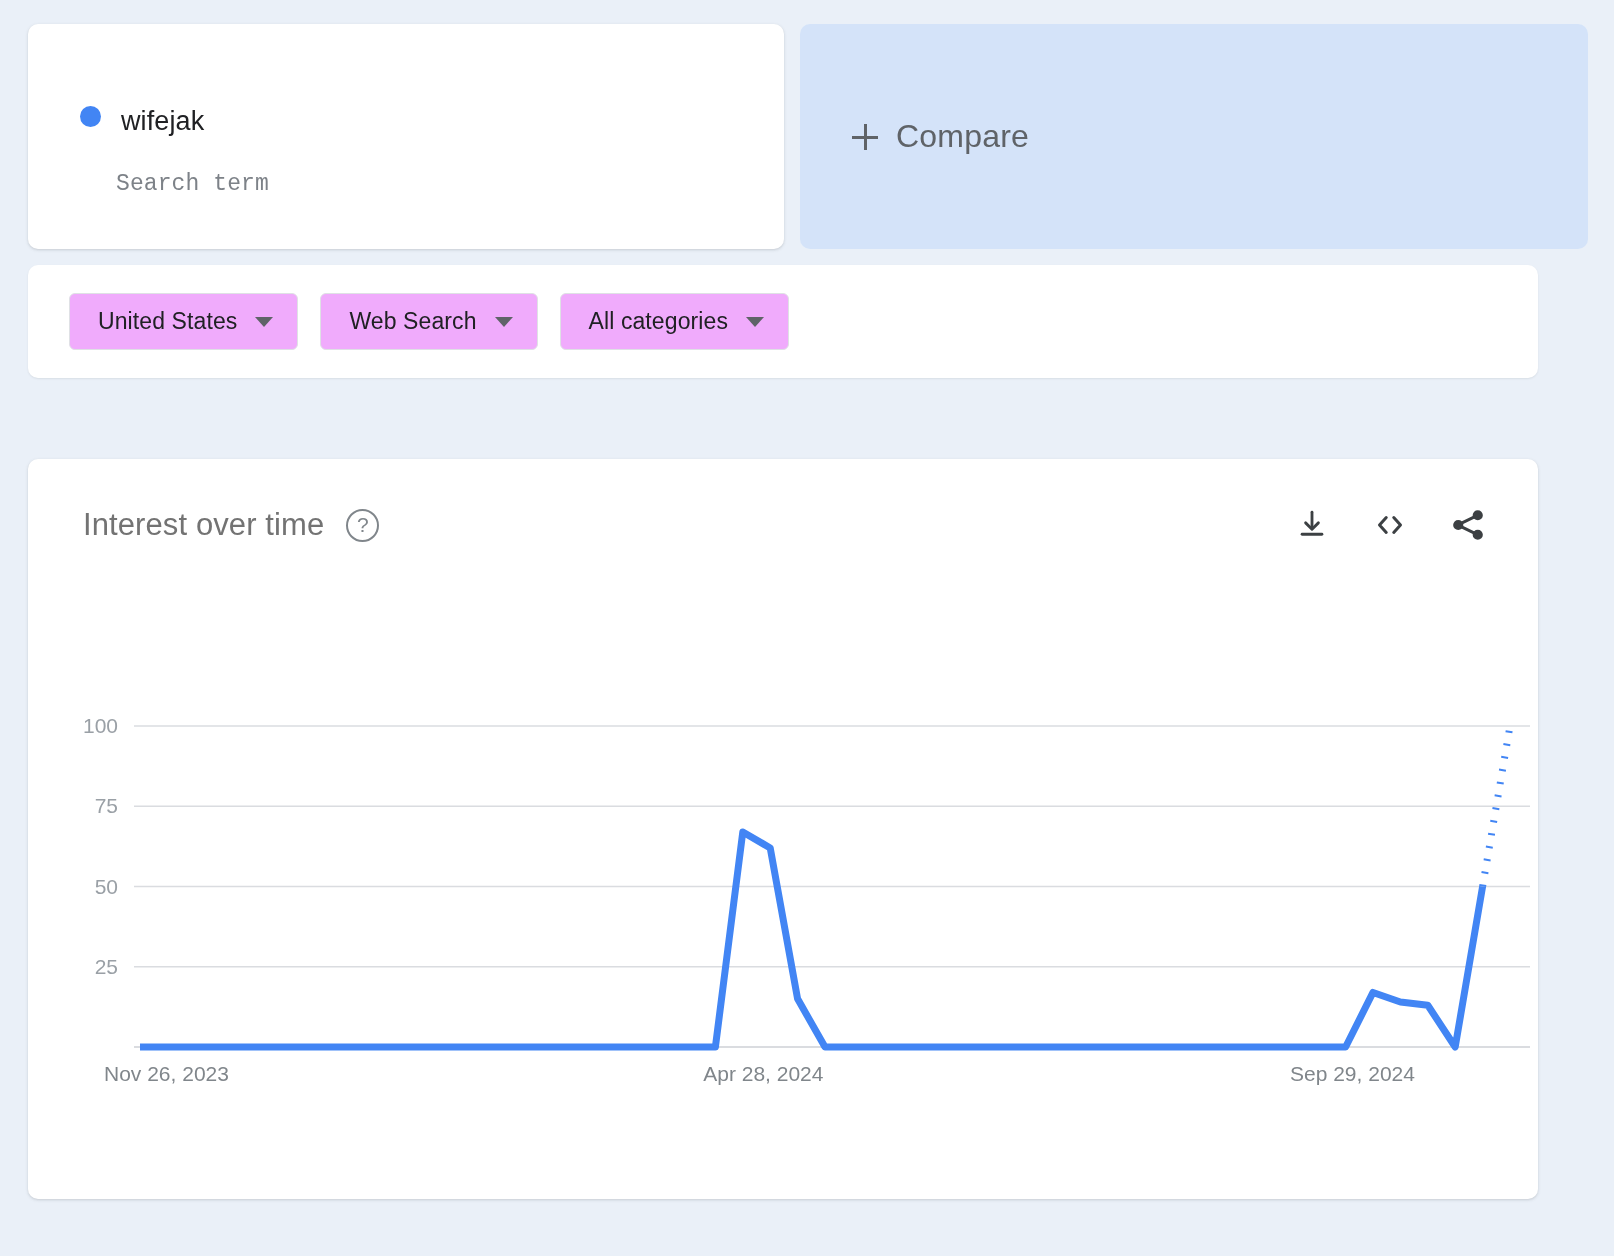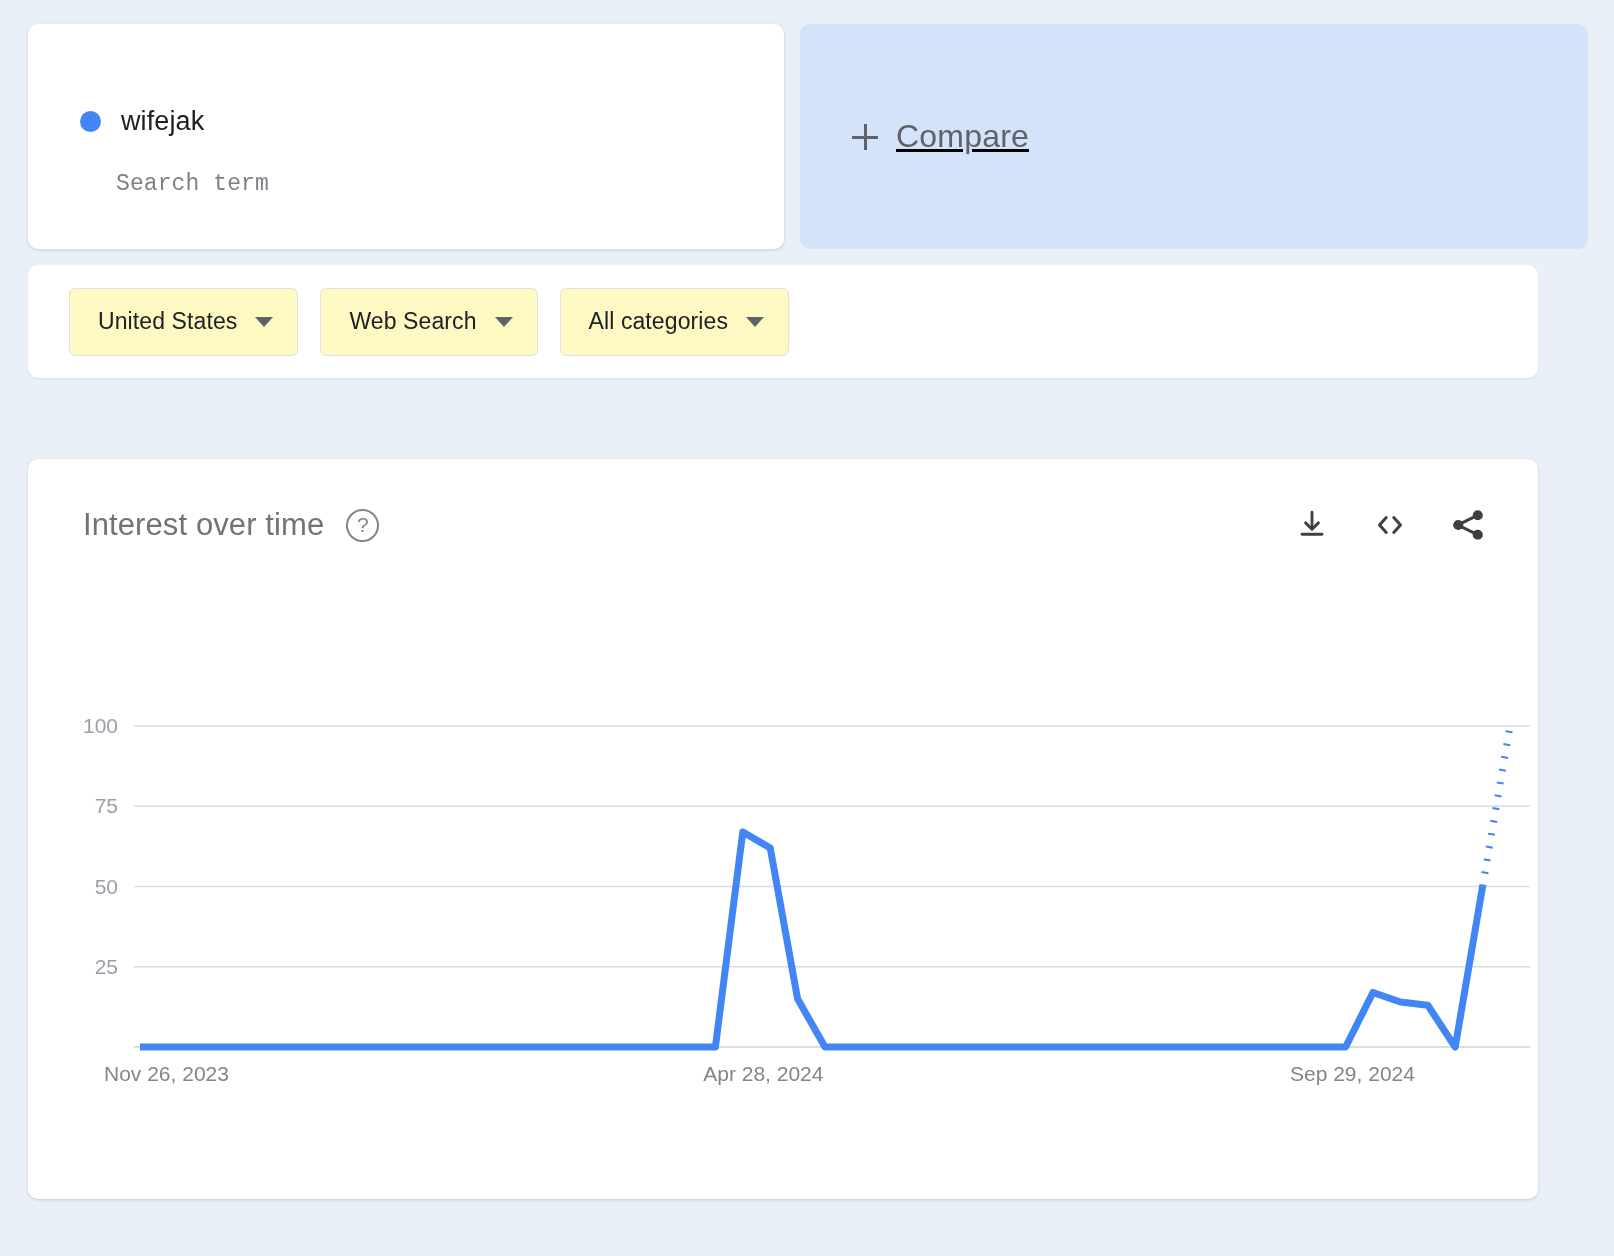--- a/index.html
+++ b/index.html
@@ -34,21 +34,20 @@
     left: 28px; top: 24px;
     width: 756px; height: 225px;
     background: #ffffff;
     border-radius: 10px;
     box-shadow: 0 1px 2px rgba(60,64,67,.12), 0 1px 3px 1px rgba(60,64,67,.06);
   }
   .term-row {
     position: absolute;
     left: 52px; top: 82px;
     display: flex;
-    align-items: center;
     gap: 20px;
   }
   .term-dot {
     width: 21px; height: 21px;
     border-radius: 50%;
     background: #4285f4;
     flex: none;
   }
   .term-name {
     font-size: 27px;
@@ -69,21 +68,20 @@
   .compare-card {
     position: absolute;
     left: 800px; top: 24px;
     width: 788px; height: 225px;
     background: #d4e3f9;
     border-radius: 10px;
     display: flex;
     align-items: center;
     padding-left: 44px;
     cursor: pointer;
-    text-decoration: underline;
   }
   .compare-plus {
     width: 40px; height: 40px;
     position: relative;
     flex: none;
     margin-right: 12px;
   }
   .compare-plus::before, .compare-plus::after {
     content: "";
     position: absolute;
@@ -108,28 +106,28 @@
     width: 1510px; height: 113px;
     background: #ffffff;
     border-radius: 10px;
     display: flex;
     align-items: center;
     padding-left: 41px;
     gap: 22px;
     box-shadow: 0 1px 2px rgba(60,64,67,.10);
   }
   .pill {
-    height: 68px;
+    height: 57px;
     border: 1px solid #dfe1e5;
     border-radius: 6px;
     display: flex;
     align-items: center;
     padding: 0 24px 0 28px;
     gap: 18px;
-    background: #fef9c3;
+    background: #f0abfc;
     cursor: pointer;
     white-space: nowrap;
   }
   .pill-label {
     font-size: 23px;
     color: #202124;
     letter-spacing: .1px;
   }
   .caret {
     width: 0; height: 0;

